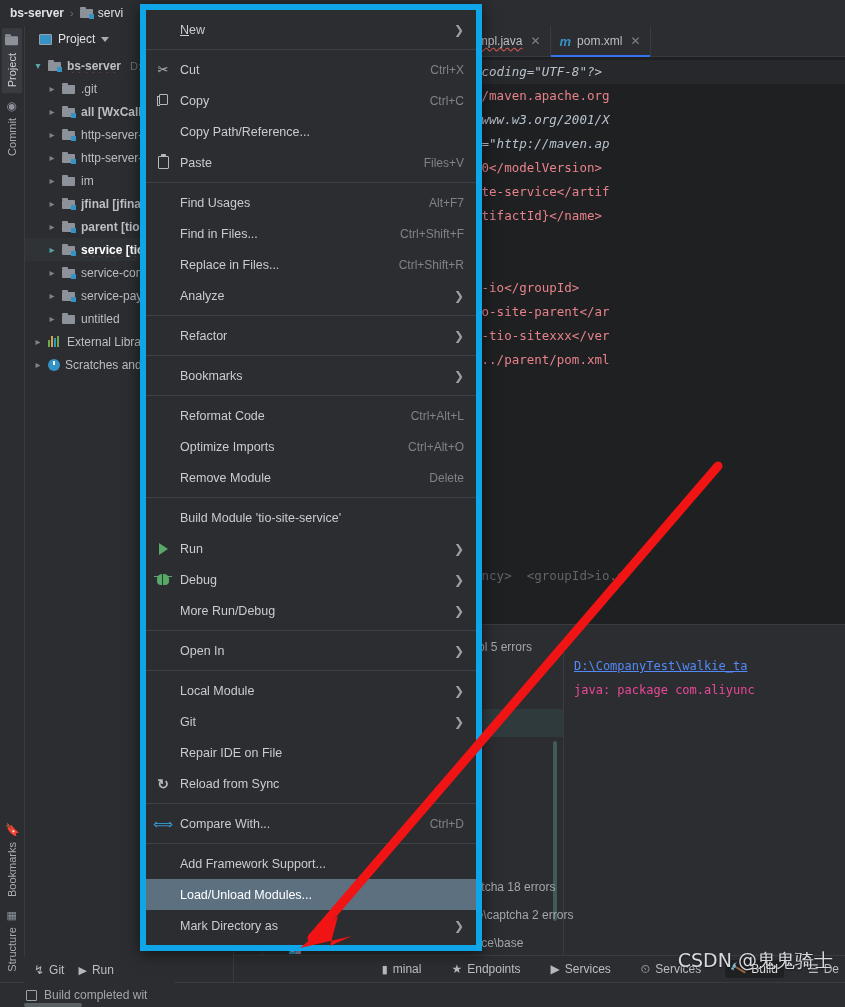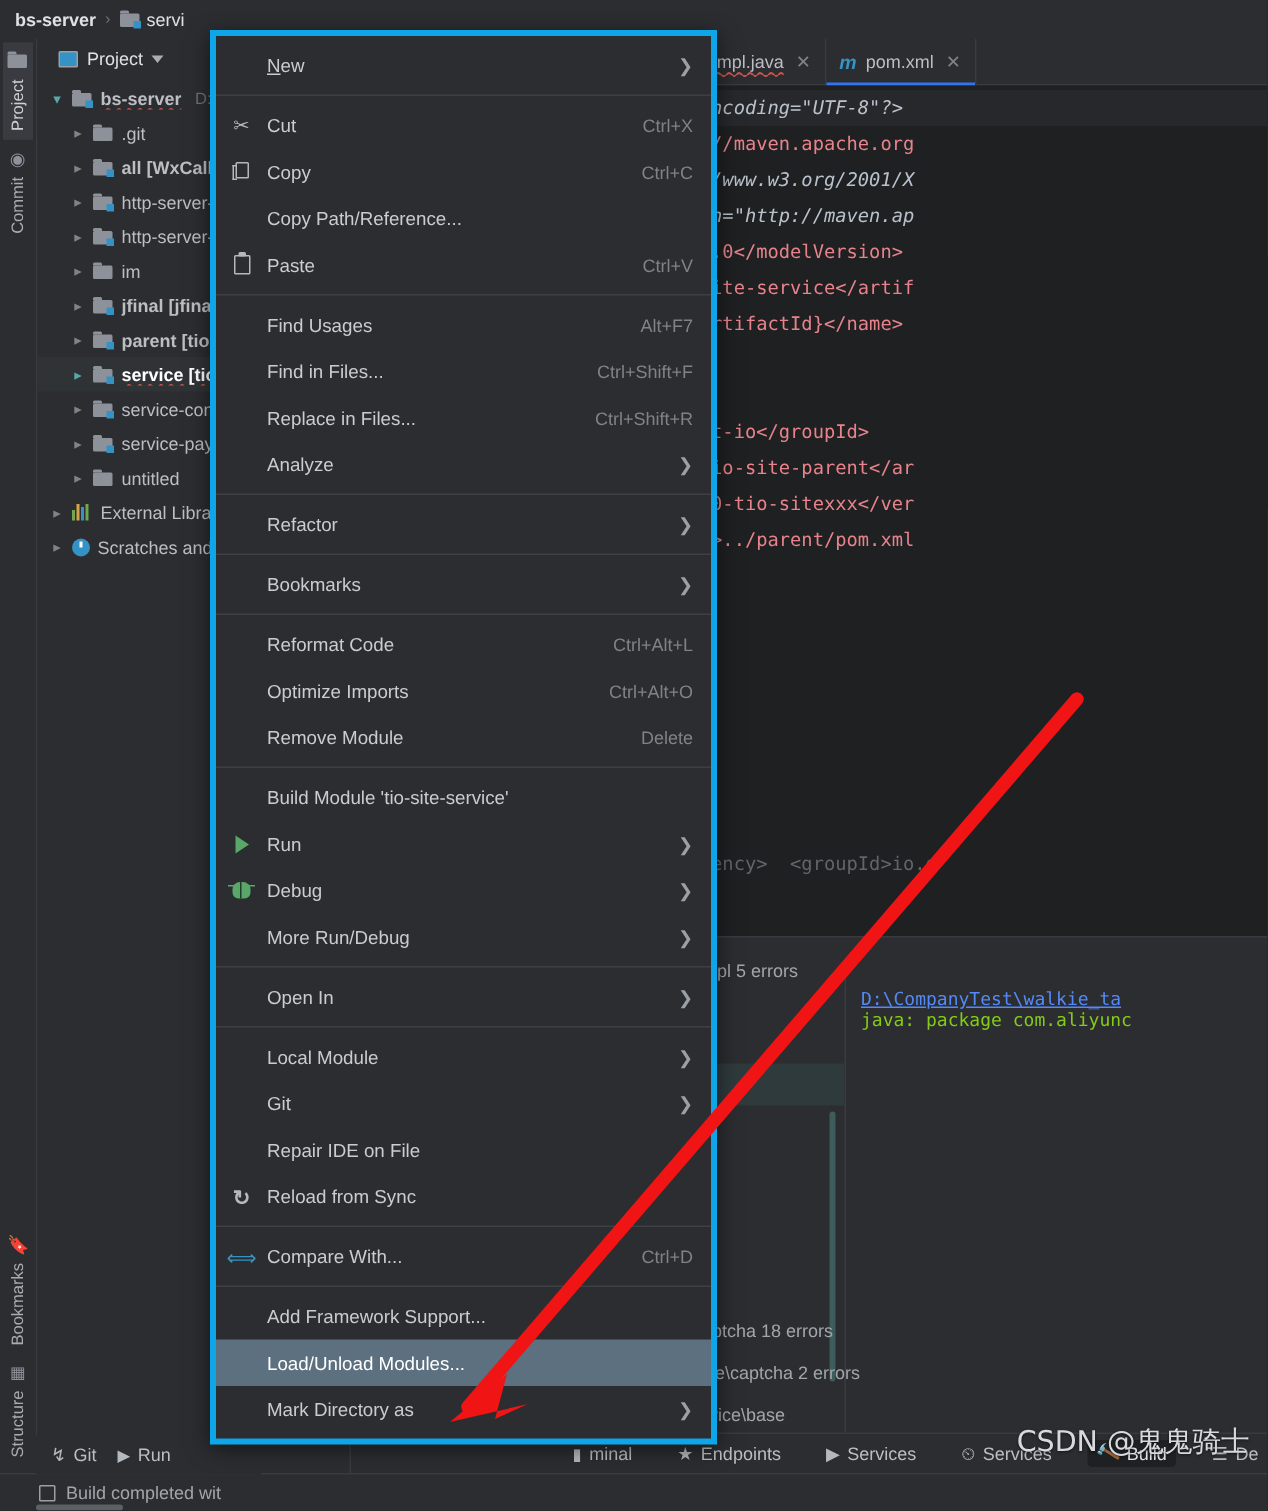--- a/index.html
+++ b/index.html
@@ -219,22 +219,22 @@
   .ic-info{width:13px;height:13px;border-radius:50%;background:#3592c4;color:#fff;
     font-size:9px;display:flex;align-items:center;justify-content:center;font-weight:bold;flex:0 0 13px;}
   .ic-err{width:13px;height:13px;border-radius:50%;background:#c75450;color:#fff;
     font-size:10px;display:flex;align-items:center;justify-content:center;font-weight:bold;flex:0 0 13px;}
   .ic-javafile{width:12px;height:14px;background:#8d9199;position:relative;flex:0 0 12px;border-radius:1px;}
   .ic-javafile:after{content:"J";position:absolute;left:0;bottom:0;width:7px;height:7px;background:#3592c4;
     color:#fff;font-size:6px;line-height:7px;text-align:center;font-family:"Liberation Sans",sans-serif;}
   .build-detail{ flex:1 1 auto; min-width:0; padding:8px 0 0 10px; overflow:hidden;}
   .bd-link{ color:#548af7; text-decoration:underline; font-family:"DejaVu Sans Mono", monospace;
     font-size:12px; white-space:nowrap;}
-  .bd-msg{ color:#84cc16; font-family:"DejaVu Sans Mono", monospace; font-size:12px;
-    white-space:nowrap; margin-top:0;}
+  .bd-msg{ color:#ec4899; font-family:"DejaVu Sans Mono", monospace; font-size:12px;
+    white-space:nowrap; margin-top:10px;}
   .bscroll{ position:absolute; width:4px; background:#4e5256; border-radius:2px;}
 
   
   .bottombar {
     height:26px; flex:0 0 26px; display:flex; align-items:center;
     background:#2b2d30; border-top:1px solid #393b40; padding-left:26px; gap:18px;
     font-size:12px; color:#bcbec4;
   }
   .btm-item{ display:flex;align-items:center;gap:5px; padding:2px 6px; white-space:nowrap;}
   .btm-item.act{ background:#1e2022; border-radius:3px; color:#dfe1e5;}
@@ -244,25 +244,24 @@
   .statusbar{
     height:24px; flex:0 0 24px; display:flex; align-items:center;
     background:#2b2d30; padding-left:26px; gap:7px; font-size:12px; color:#a2a6ac;
     border-top:1px solid #393b40;
   }
   .ic-sq{width:11px;height:11px;border:1.4px solid #9aa0a6;border-radius:1px;box-sizing:border-box;}
 
   
   .ctxmenu{
     position:absolute; left:140px; top:4px; width:330px;
-    background:#2b2d30; border:4px solid #0ea5e9;
+    background:#2b2d30; border:6px solid #0ea5e9;
     box-shadow: 0 3px 14px rgba(0,0,0,.55);
     padding:4px 0; z-index:60;
     font-size:12.5px;
-    margin-top:16px;
   }
   .mi{
     height:31px; display:flex; align-items:center; color:#c9ccd1;
     padding:0 12px 0 0; position:relative; white-space:nowrap;
   }
   .mi.hl{ background:#5c7080; color:#ffffff; }
   .mi .micon{ width:34px; flex:0 0 34px; display:flex;align-items:center;justify-content:center;}
   .mi .mlabel{ flex:1 1 auto; }
   .mi .mkey{ color:#7f8389; font-size:12px; margin-left:12px;}
   .mi .marrow{ color:#9aa0a6; font-size:12px; margin-left:12px; }
@@ -702,21 +701,21 @@
   </div>
   <div class="mi">
     <span class="micon"></span>
     <span class="mlabel">Copy Path/Reference...</span>
   </div>
   <div class="mi">
     <span class="micon">
         <span class="ic-paste"></span>
       </span>
     <span class="mlabel">Paste</span>
-    <span class="mkey">Ctrl+V</span>
+    <span class="mkey">Files+V</span>
   </div>
   <div class="msep"></div>
 
   <div class="mi">
     <span class="micon"></span>
     <span class="mlabel">Find Usages</span>
     <span class="mkey">Alt+F7</span>
   </div>
   <div class="mi">
     <span class="micon"></span>

